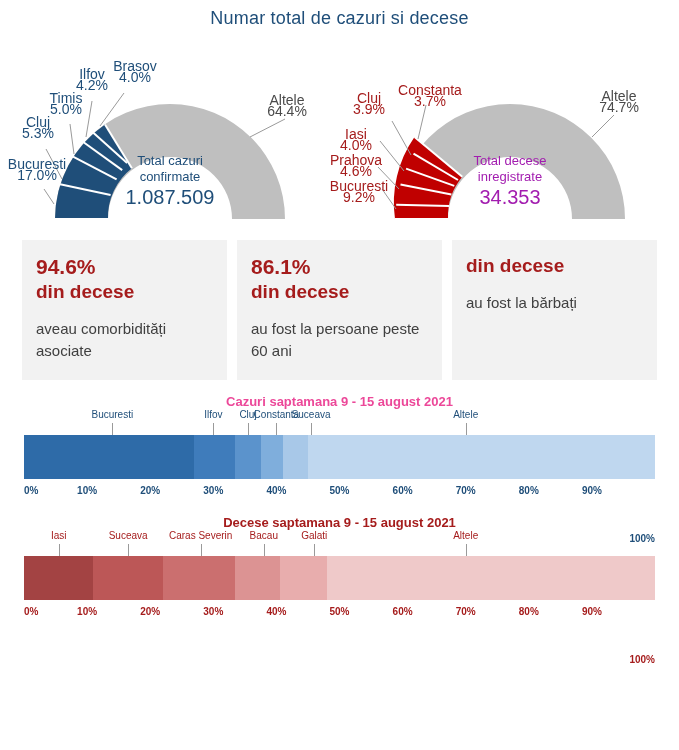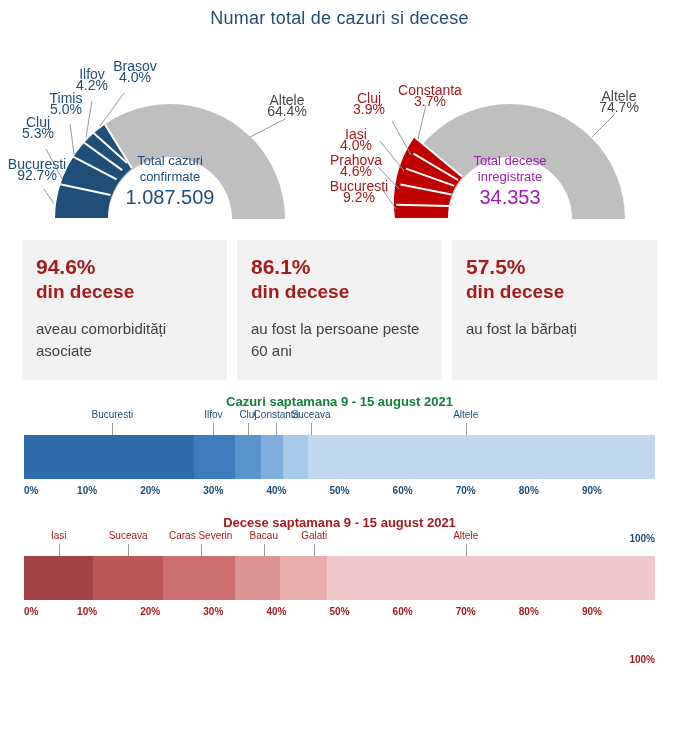--- a/index.html
+++ b/index.html
@@ -102,21 +102,21 @@
     width: 679px;
     padding-top: 14px;
     position: relative;
   }
   .bar-title {
     text-align: center;
     font-size: 13px;
     font-weight: bold;
     margin-bottom: 26px;
   }
-  .bar-title.blue { color: #15803d; }
+  .bar-title.blue { color: #ec4899; }
   .bar-title.red  { color: #A51C1C; }
 
   .bar-wrap {
     position: relative;
     margin: 0 24px;
     height: 44px;
   }
   .bar {
     display: flex;
     height: 44px;
@@ -205,21 +205,21 @@
     <line x1="396" y1="180" x2="382" y2="160" stroke="#9a9a9a" stroke-width="1"></line>
     <line x1="399" y1="160" x2="378" y2="138" stroke="#9a9a9a" stroke-width="1"></line>
     <line x1="404" y1="142" x2="380" y2="112" stroke="#9a9a9a" stroke-width="1"></line>
     <line x1="411" y1="126" x2="392" y2="92" stroke="#9a9a9a" stroke-width="1"></line>
     <line x1="418" y1="110" x2="426" y2="76" stroke="#9a9a9a" stroke-width="1"></line>
     <line x1="592" y1="108" x2="614" y2="86" stroke="#9a9a9a" stroke-width="1"></line>
   </svg>
 
   <div class="gauge-label blue" style="left:2px; top:130px; width:70px;">
     <span>Bucuresti</span><br>
-    <span>92.7%</span>
+    <span>17.0%</span>
   </div>
   <div class="gauge-label blue" style="left:10px; top:88px; width:56px;">
     <span>Cluj</span><br>
     <span>5.3%</span>
   </div>
   <div class="gauge-label blue" style="left:36px; top:64px; width:60px;">
     <span>Timis</span><br>
     <span>5.0%</span>
   </div>
   <div class="gauge-label blue" style="left:62px; top:40px; width:60px;">
@@ -278,21 +278,20 @@
     <div class="stat-pct">94.6%</div>
     <div class="stat-sub">din decese</div>
     <div class="stat-desc">aveau comorbidități asociate</div>
   </div>
   <div class="stat-box">
     <div class="stat-pct">86.1%</div>
     <div class="stat-sub">din decese</div>
     <div class="stat-desc">au fost la persoane peste 60 ani</div>
   </div>
   <div class="stat-box">
-    <div class="stat-pct">57.5%</div>
     <div class="stat-sub">din decese</div>
     <div class="stat-desc">au fost la bărbați</div>
   </div>
 </div>
 
 <div class="bar-section">
   <div class="bar-title blue">Cazuri saptamana 9 - 15 august 2021</div>
   <div class="bar-wrap">
     <div class="bar-callouts" id="cases-callouts">
         <div class="callout blue" style="left: 14%; top: 0px;">Bucuresti</div>

